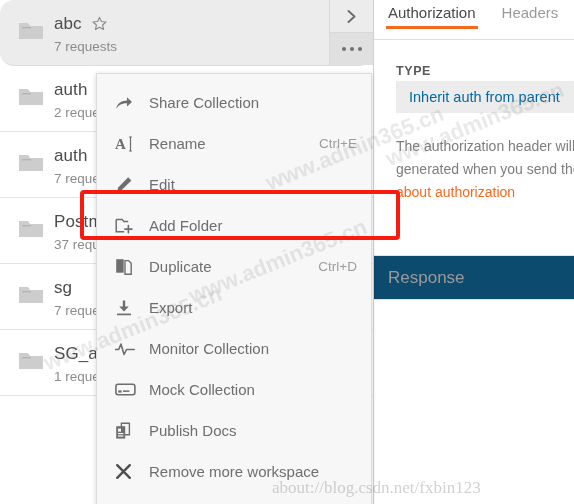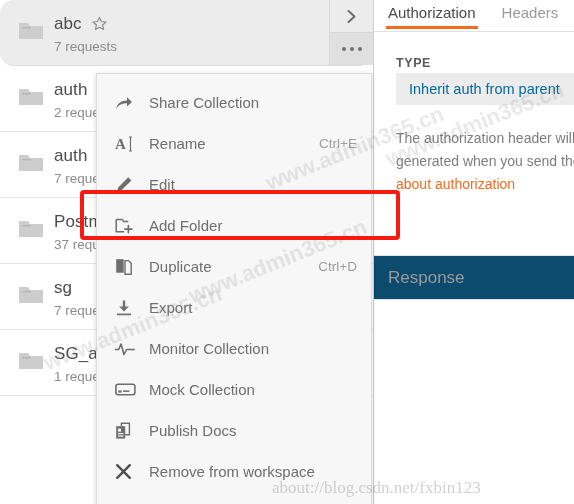--- a/index.html
+++ b/index.html
@@ -122,21 +122,21 @@
     position: relative;
     width: 200px;
     flex: 1 1 auto;
     height: 504px;
     background: #ffffff;
     box-sizing: border-box;
     overflow: hidden;
   }
   .tabs {
     display: flex;
-    height: 32px;
+    height: 40px;
     align-items: flex-start;
     padding-left: 14px;
     gap: 26px;
     white-space: nowrap;
     border-bottom: 1px solid #e0e0e0;
     box-sizing: border-box;
     position: relative;
   }
   .tab {
     font-size: 15px;
@@ -533,21 +533,21 @@
       <span class="ctx-label">Publish Docs</span>
       <span class="ctx-shortcut"></span>
     </div>
 
     <div class="ctx-item">
       <span class="ctx-icon">
         <svg width="17" height="17" viewBox="0 0 17 17">
           <path d="M2.2 2.2 L14.8 14.8 M14.8 2.2 L2.2 14.8" stroke="#4f4f4f" stroke-width="2.4" stroke-linecap="round"></path>
         </svg>
       </span>
-      <span class="ctx-label">Remove from workspace</span>
+      <span class="ctx-label">Remove more workspace</span>
       <span class="ctx-shortcut"></span>
     </div>
 
     <div class="ctx-item">
       <span class="ctx-icon">
         <svg width="15" height="18" viewBox="0 0 15 18">
           <rect x="5" y="0.6" width="5" height="2" fill="#6e6e6e"></rect>
           <rect x="0.8" y="2.8" width="13.4" height="2.2" fill="#6e6e6e"></rect>
           <path d="M2.6 5.6 h9.8 v10.6 h-9.8 Z" fill="#6e6e6e"></path>
         </svg>

